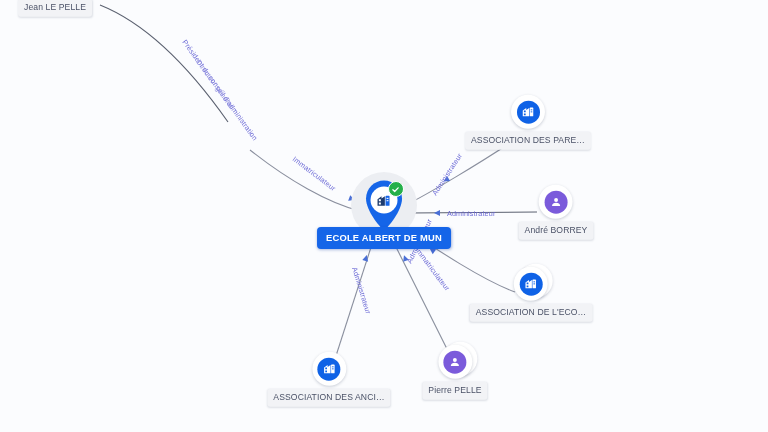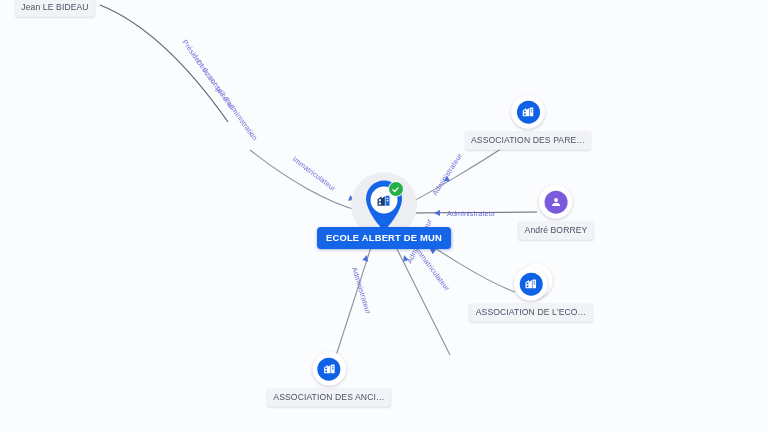--- a/index.html
+++ b/index.html
@@ -206,21 +206,21 @@
       <text class="edge-label" x="292" y="160" transform="rotate(37 292 160)">Immatriculateur</text>
       <text class="edge-label" x="436" y="196" transform="rotate(-57 436 196)">Administrateur</text>
       <text class="edge-label" x="447" y="216">Administrateur</text>
       <text class="edge-label" x="415" y="250" transform="rotate(53 415 250)">Immatriculateur</text>
       <text class="edge-label" x="352" y="268" transform="rotate(73 352 268)">Administrateur</text>
       <text class="edge-label" x="411" y="264" transform="rotate(-64 411 264)">Administrateur</text>
     </g>
   </svg>
 
   <div class="node" style="left:55px; top:6px;">
-    <div class="node-label plain">Jean LE BIDEAU</div>
+    <div class="node-label plain">Jean LE PELLE</div>
   </div>
 
 
   <div class="node" style="left:528px; top:122px;">
     <div class="node-disc">
       <div class="inner-circle org">
         <svg width="14" height="14" viewBox="0 0 24 24">
           <path fill="#ffffff" d="M3 20V10l6-4.2V9l5-3.5V20H3zm2-2h3v-3H5v3zm0-5h3v-3H5v3z"></path>
           <rect fill="#ffffff" x="15" y="5" width="6" height="15" rx="1"></rect>
           <rect fill="#0f62e6" x="16.6" y="8" width="2.8" height="1.6"></rect>
@@ -264,20 +264,31 @@
           <path fill="#ffffff" d="M3 20V10l6-4.2V9l5-3.5V20H3zm2-2h3v-3H5v3zm0-5h3v-3H5v3z"></path>
           <rect fill="#ffffff" x="15" y="5" width="6" height="15" rx="1"></rect>
           <rect fill="#0f62e6" x="16.6" y="8" width="2.8" height="1.6"></rect>
           <rect fill="#0f62e6" x="16.6" y="11.5" width="2.8" height="1.6"></rect>
         </svg>
       </div>
     </div>
     <div class="node-label">ASSOCIATION DES ANCI…</div>
   </div>
 
+  <div class="node" style="left:455px; top:372px;">
+    <div class="node-disc stacked">
+      <div class="inner-circle person">
+        <svg width="13" height="13" viewBox="0 0 24 24">
+          <circle fill="#ffffff" cx="12" cy="8" r="3.6"></circle>
+          <path fill="#ffffff" d="M4.5 19c0-3.8 3.4-5.8 7.5-5.8s7.5 2 7.5 5.8z"></path>
+        </svg>
+      </div>
+    </div>
+    <div class="node-label">Pierre PELLE</div>
+  </div>
 
   <div class="center-node" style="left:384px; top:214px;">
     <div class="pin-halo"></div>
     <div class="pin-wrap">
       <svg class="pin-shape" viewBox="0 0 44 56">
         <path fill="#1565e8" d="M22 1.5c-9.9 0-18 8.1-18 18 0 12.7 14.1 28.3 16.7 31.1a1.8 1.8 0 0 0 2.6 0C25.9 47.8 40 32.2 40 19.5c0-9.9-8.1-18-18-18z"></path>
       </svg>
       <div class="pin-icon-circle">
         <svg width="16" height="16" viewBox="0 0 24 24">
           <path fill="#1d3b6e" d="M3 20V10l6-4.2V9l5-3.5V20H3zm2-2h3v-3H5v3zm0-5h3v-3H5v3z"></path>

